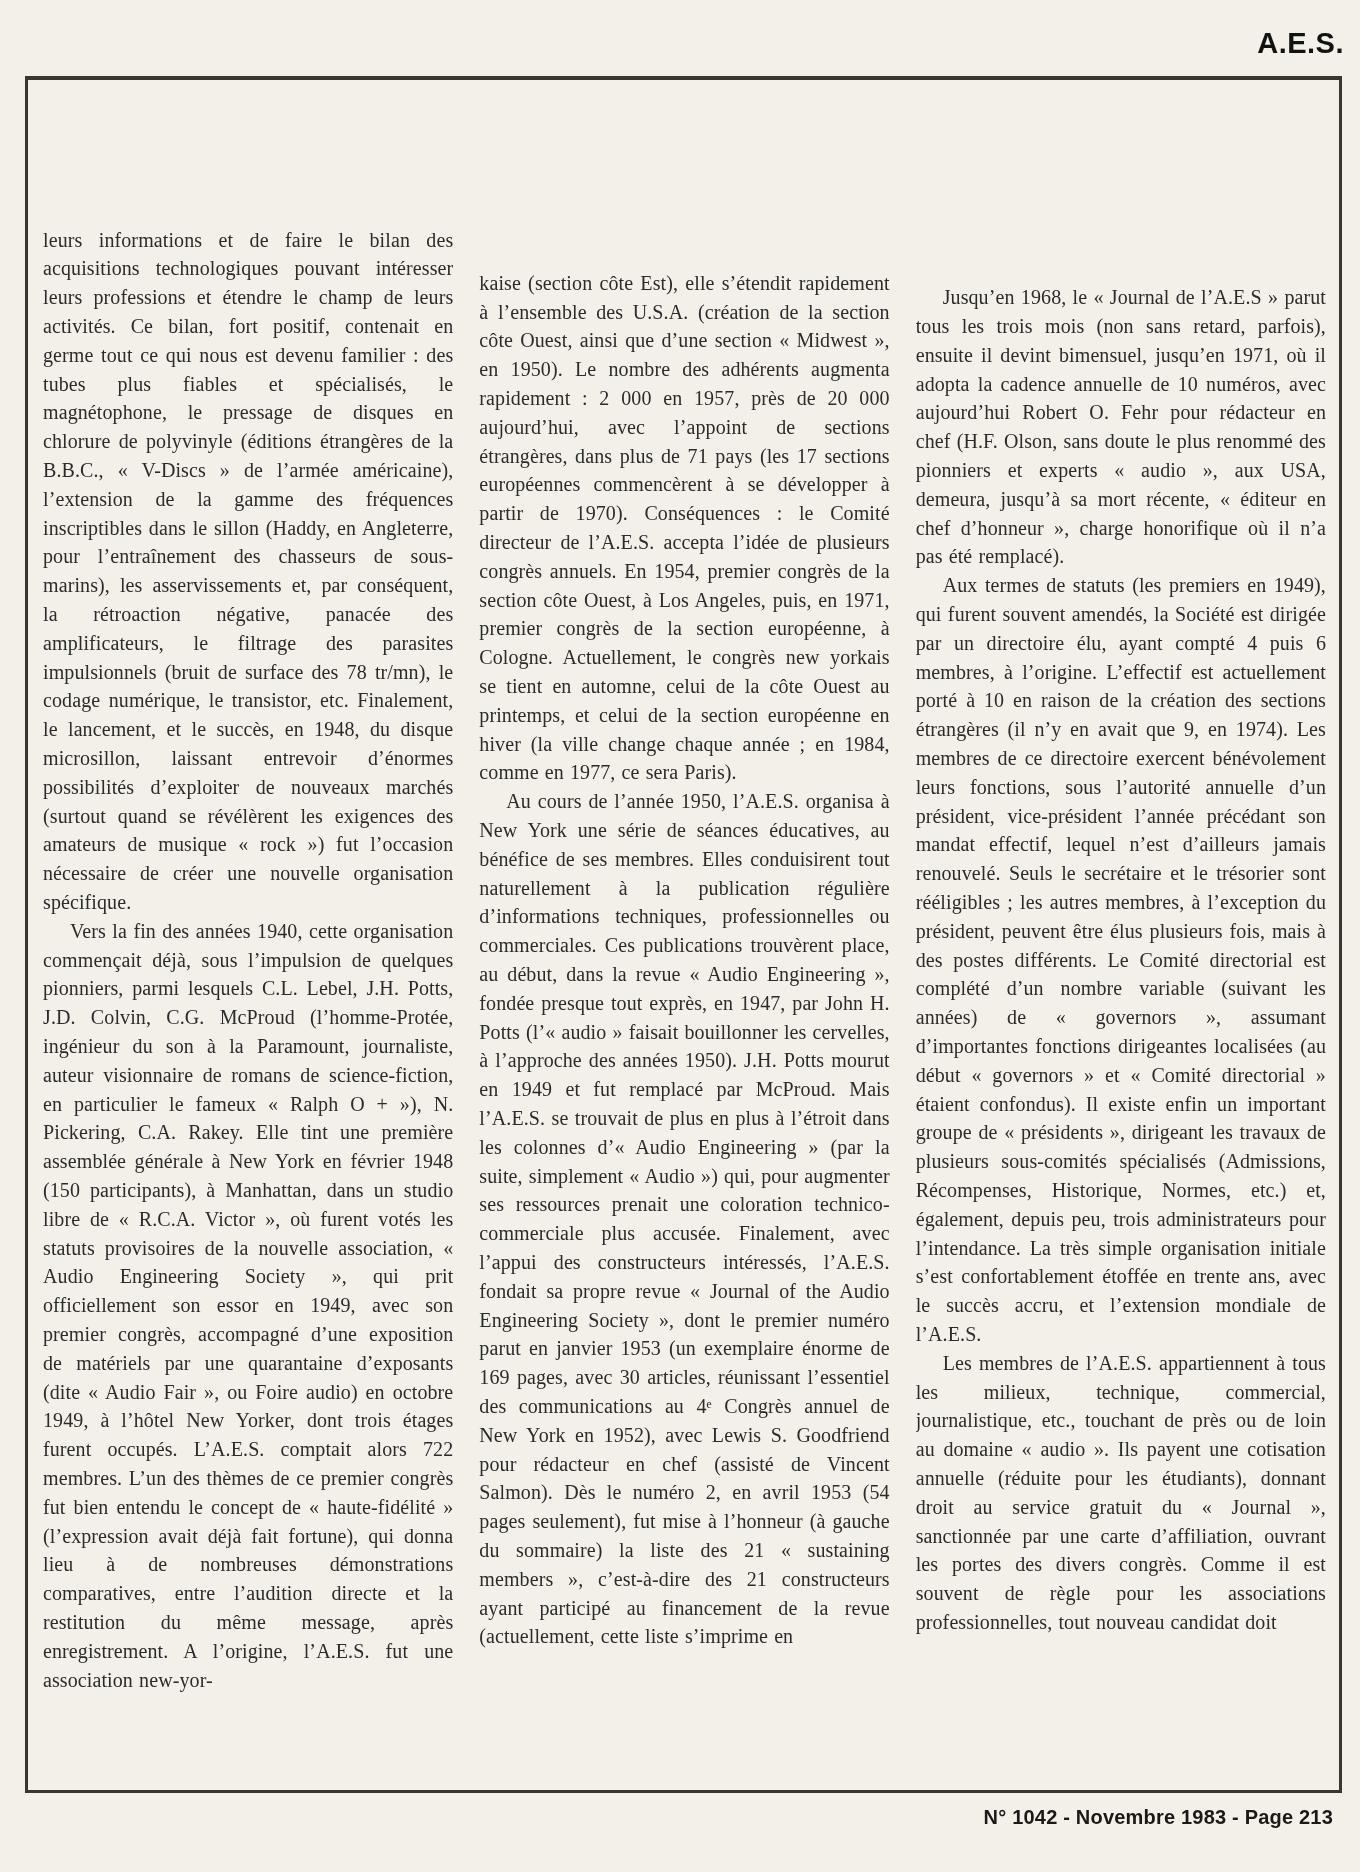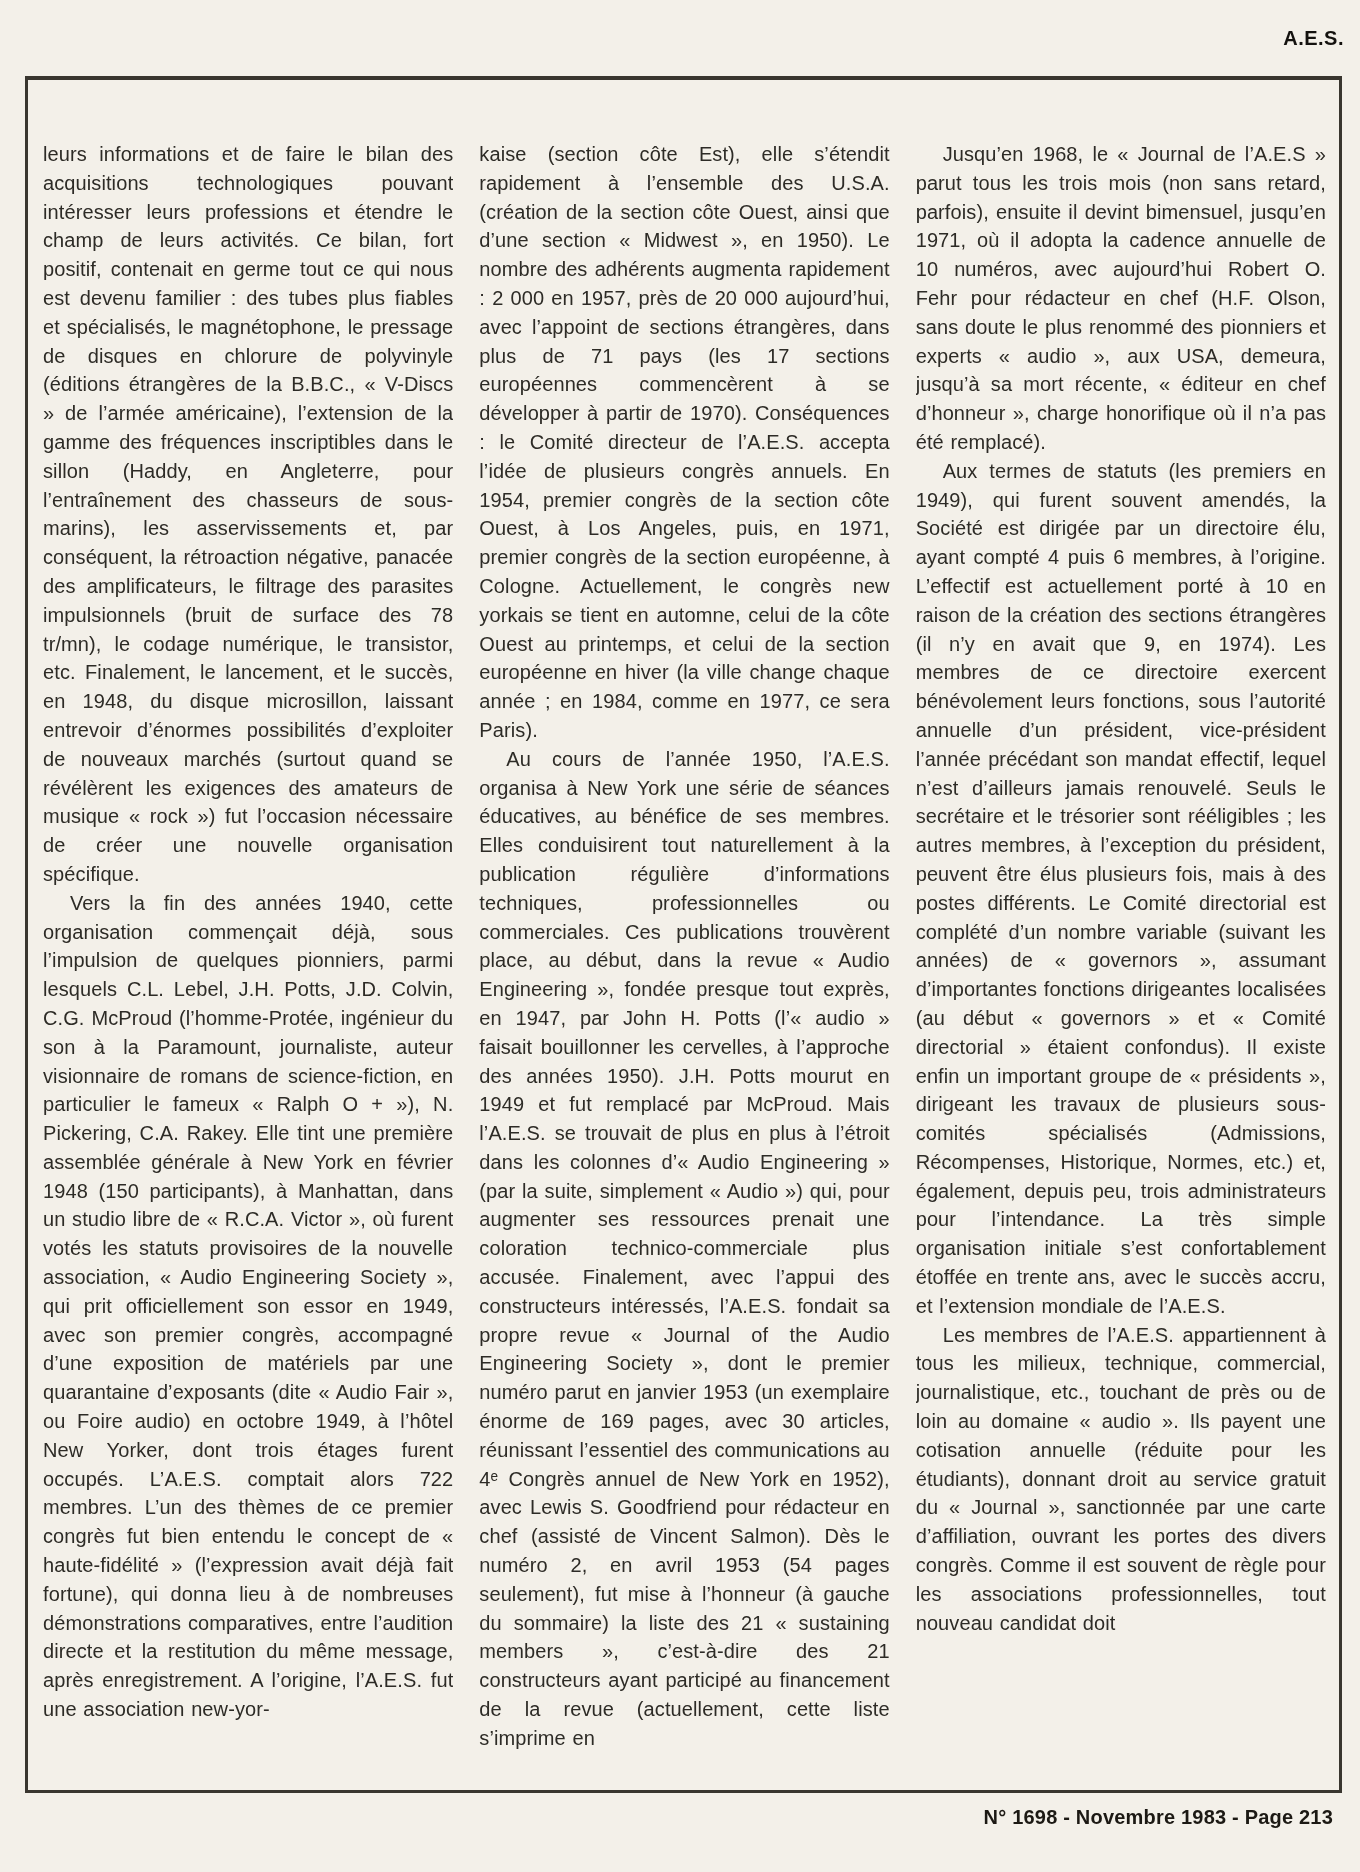--- a/index.html
+++ b/index.html
@@ -5,28 +5,29 @@
   * { box-sizing: border-box; }
   html, body { margin: 0; padding: 0; }
   body {
     width: 1360px; height: 1872px; position: relative; overflow: hidden;
     background: #f3f0e9;
     font-family: "Liberation Sans", "DejaVu Sans", sans-serif;
     color: #2d2b26;
   }
   .header-label {
     position: absolute; top: 27px; right: 16px;
-    font-size: 20px; font-weight: bold; letter-spacing: 0.5px; color: #14120f;
+    font-size: 29px; font-weight: bold; letter-spacing: 0.5px; color: #14120f;
   }
   .article-box {
     position: absolute; left: 25px; top: 76px; width: 1317px; height: 1717px;
     border: 3px solid #39362f; border-top-width: 4px;
-    display: flex; flex-direction: row; align-items: flex-start;
+    display: flex; flex-direction: row; align-items: center;
     padding: 60px 13px 10px 15px;
     overflow: hidden;
+    font-family: Liberation Serif, serif;
   }
   .col {
     flex: 1 1 0; min-width: 0;
     font-size: 20px; line-height: 28.8px;
     text-align: justify;
     letter-spacing: 0.1px;
     word-spacing: 1px;
     hyphens: auto; -webkit-hyphens: auto;
     overflow: hidden;
   }
@@ -63,13 +64,13 @@
   <div class="divider"></div>
 
   <div class="col">
     <p class="indent">Jusqu’en 1968, le « Journal de l’A.E.S » parut tous les trois mois (non sans retard, parfois), ensuite il devint bimensuel, jusqu’en 1971, où il adopta la cadence annuelle de 10 numéros, avec aujourd’hui Robert O. Fehr pour rédacteur en chef (H.F. Olson, sans doute le plus renommé des pionniers et experts « audio », aux USA, demeura, jusqu’à sa mort récente, « éditeur en chef d’honneur », charge honorifique où il n’a pas été remplacé).</p>
     <p class="indent">Aux termes de statuts (les premiers en 1949), qui furent souvent amendés, la Société est dirigée par un directoire élu, ayant compté 4 puis 6 membres, à l’origine. L’effectif est actuellement porté à 10 en raison de la création des sections étrangères (il n’y en avait que 9, en 1974). Les membres de ce directoire exercent bénévolement leurs fonctions, sous l’autorité annuelle d’un président, vice-président l’année précédant son mandat effectif, lequel n’est d’ailleurs jamais renouvelé. Seuls le secrétaire et le trésorier sont rééligibles ; les autres membres, à l’exception du président, peuvent être élus plusieurs fois, mais à des postes différents. Le Comité directorial est complété d’un nombre variable (suivant les années) de « governors », assumant d’importantes fonctions dirigeantes localisées (au début « governors » et « Comité directorial » étaient confondus). Il existe enfin un important groupe de « présidents », dirigeant les travaux de plusieurs sous-comités spécialisés (Admissions, Récompenses, Historique, Normes, etc.) et, également, depuis peu, trois administrateurs pour l’intendance. La très simple organisation initiale s’est confortablement étoffée en trente ans, avec le succès accru, et l’extension mondiale de l’A.E.S.</p>
     <p class="indent">Les membres de l’A.E.S. appartiennent à tous les milieux, technique, commercial, journalistique, etc., touchant de près ou de loin au domaine « audio ». Ils payent une cotisation annuelle (réduite pour les étudiants), donnant droit au service gratuit du « Journal », sanctionnée par une carte d’affiliation, ouvrant les portes des divers congrès. Comme il est souvent de règle pour les associations professionnelles, tout nouveau candidat doit</p>
   </div>
 
 </div>
 
-<div class="footer">N° 1698 - Novembre 1983 - Page 213</div>
+<div class="footer">N° 1042 - Novembre 1983 - Page 213</div>
 
 </body></html>

